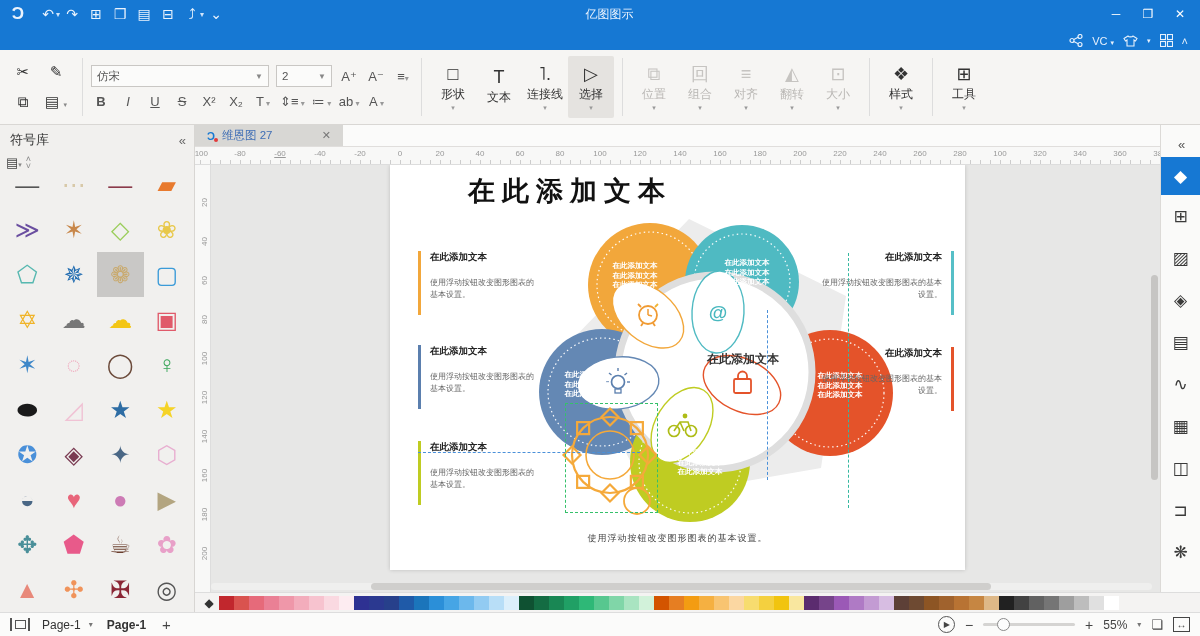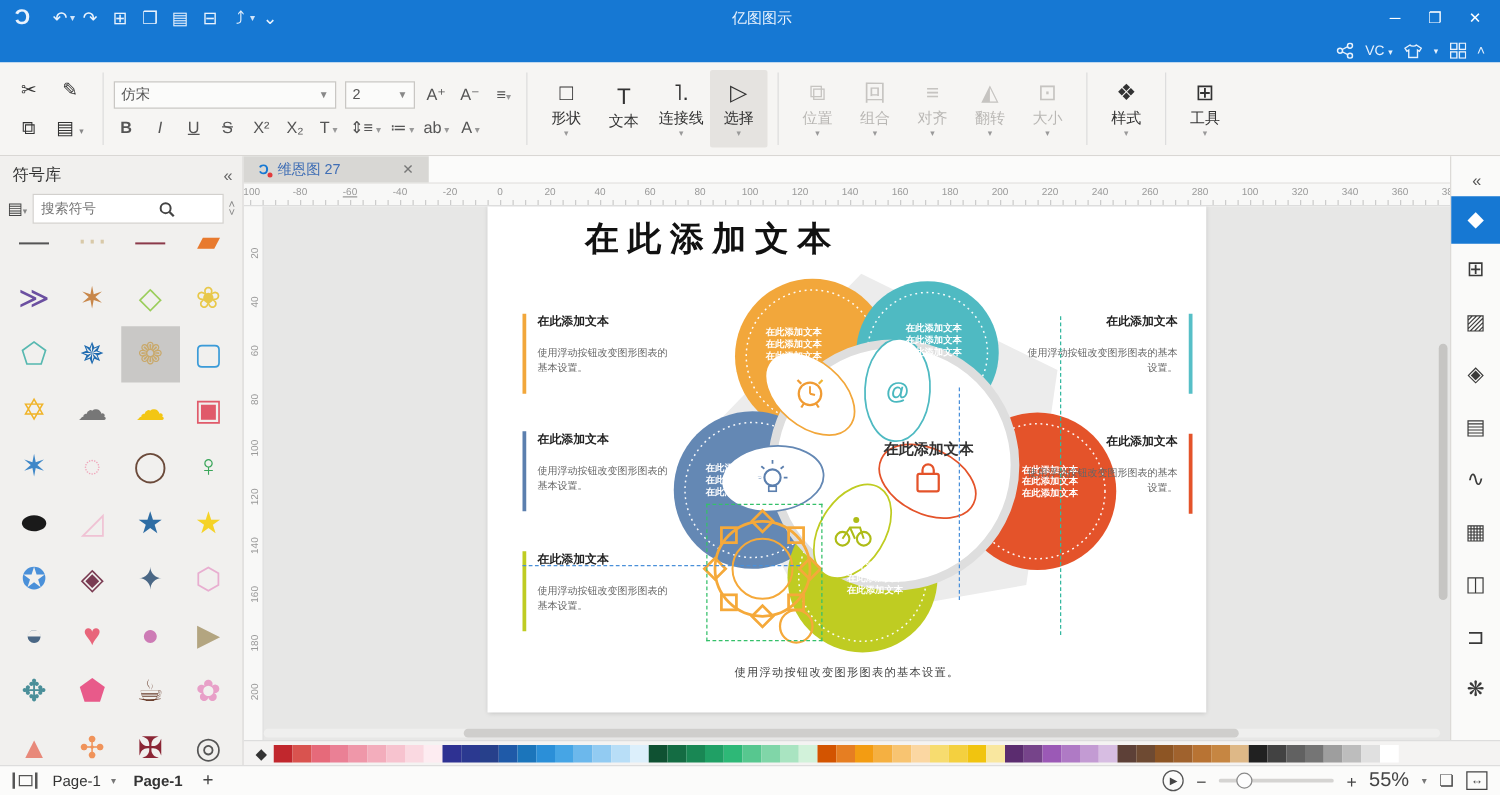--- a/index.html
+++ b/index.html
@@ -107,21 +107,21 @@
   #statusbar .pgicon i { display:block; width:11px; height:9px; border:1.5px solid #555; }
   #statusbar .sel-caret { font-size:8px; color:#777; margin:0 14px 0 8px; }
   #statusbar .ptab { font-weight:bold; margin-right:16px; }
   #statusbar .addpg { font-size:15px; color:#444; }
   #sb-right { margin-left:auto; display:flex; align-items:center; gap:10px; color:#444; }
   #sb-right .play { width:17px; height:17px; border:1.4px solid #555; border-radius:50%; font-size:8px;
     display:flex; align-items:center; justify-content:center; padding-left:1px; }
   #slider { width:92px; height:3px; background:#d5d4d2; border-radius:2px; position:relative; }
   #slider .knob { position:absolute; left:14px; top:-5px; width:13px; height:13px; border:1.5px solid #8a8a8a;
     border-radius:50%; background:#fdfdfd; }
-  #sb-right .zoomv { font-size:16px; }
+  #sb-right .zoomv { font-size:12px; }
   #sb-right .boxic { border:1.6px solid #444; width:17px; height:15px; display:flex; align-items:center;
     justify-content:center; font-size:10px; }
   #sb-right .fsic { font-size:13px; }
 </style>
 </head>
 <body>
 
 <div id="titlebar" class="abs">
   <span id="apptitle">亿图图示</span>
   <div id="qicons" style="display:flex;align-items:center;z-index:2">
@@ -267,27 +267,20 @@
     </div>
 </div>
 
 <div id="leftpanel" class="abs">
   <div id="lp-head">
     <span>符号库</span>
     <span class="coll">«</span>
   </div>
   <div id="lp-search">
     <span class="lib">▤<span class="caret">▾</span></span>
-    <div id="searchbox">
-      <input placeholder="搜索符号" style="">
-      <svg width="13" height="13" viewBox="0 0 13 13">
-        <circle cx="5.5" cy="5.5" r="4" fill="none" stroke="#444" stroke-width="1.6"></circle>
-        <line x1="8.6" y1="8.6" x2="12" y2="12" stroke="#444" stroke-width="1.8"></line>
-      </svg>
-    </div>
     <span class="updn">
         <span>˄</span>
         <span>˅</span>
       </span>
   </div>
   <div id="symgrid">
       <div class="sym" style="color: rgb(85, 85, 85);">—</div>
       <div class="sym" style="color: rgb(216, 201, 168);">⋯</div>
       <div class="sym" style="color: rgb(139, 58, 74);">—</div>
       <div class="sym" style="color: rgb(232, 122, 46);">▰</div>

